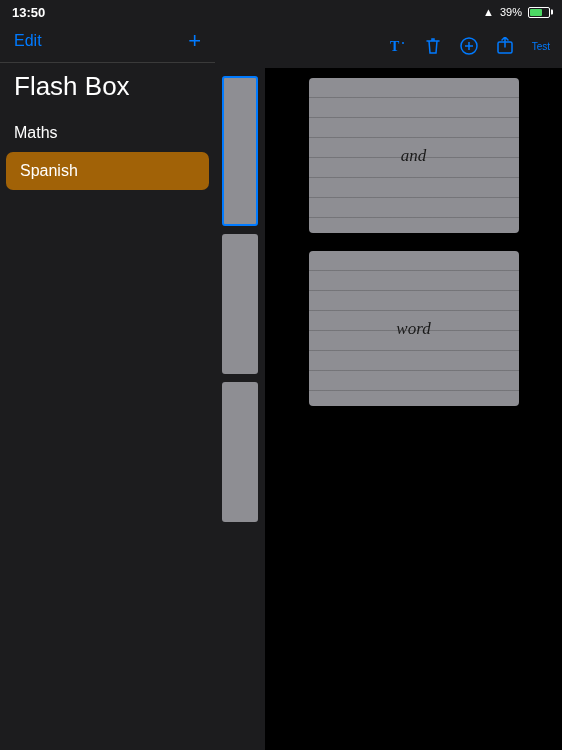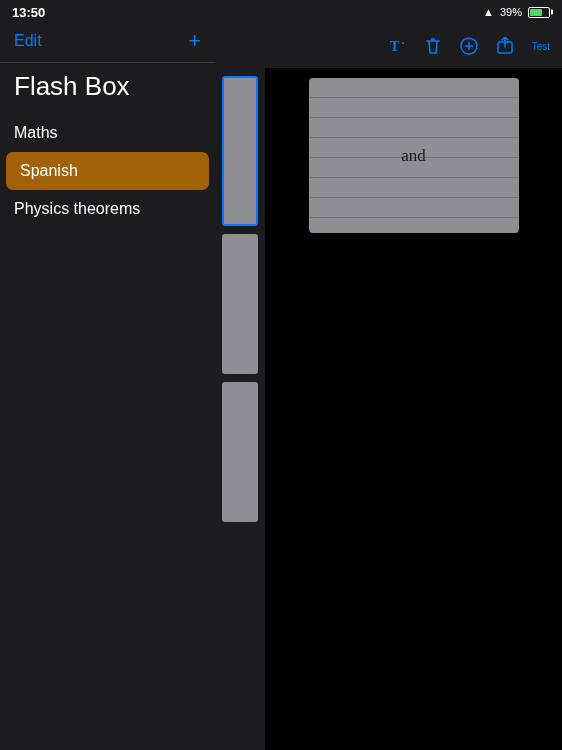--- a/index.html
+++ b/index.html
@@ -254,20 +254,21 @@
         rgba(0,0,0,0.18) 20px
       );
       border-radius: 4px;
     }
 
     .card-text {
       font-family: 'Noteworthy', 'Bradley Hand', cursive;
       font-size: 17px;
       color: #1a1a1a;
       z-index: 1;
+      font-style: italic;
     }
 
     
     .wifi-icon {
       font-size: 11px;
     }
   </style>
 </head>
 <body>
 
@@ -292,23 +293,20 @@
       <button class="sidebar-add-btn">+</button>
     </div>
     <div class="sidebar-title">Flash Box</div>
     <div class="sidebar-list">
       <div class="sidebar-item">
         <span>Maths</span>
       </div>
       <div class="sidebar-item active">
         <span>Spanish</span>
       </div>
-      <div class="sidebar-item">
-        <span>Physics theorems</span>
-      </div>
     </div>
   </div>
 
   <div class="main-content">
 
     <div class="main-toolbar">
 
       <button class="toolbar-icon">
         <svg width="18" height="18" viewBox="0 0 18 18" fill="none">
           <text x="2" y="14" font-size="14" fill="#007aff" font-family="serif" font-weight="bold">T</text>
@@ -345,17 +343,20 @@
       <div class="cards-strip">
         <div class="card-thumb tall selected"></div>
         <div class="card-thumb medium"></div>
         <div class="card-thumb short"></div>
       </div>
 
       <div class="cards-main">
         <div class="flashcard">
           <span class="card-text">and</span>
         </div>
+        <div class="flashcard">
+          <span class="card-text">word</span>
+        </div>
       </div>
     </div>
 
   </div>
 </div>
 
 </body></html>

